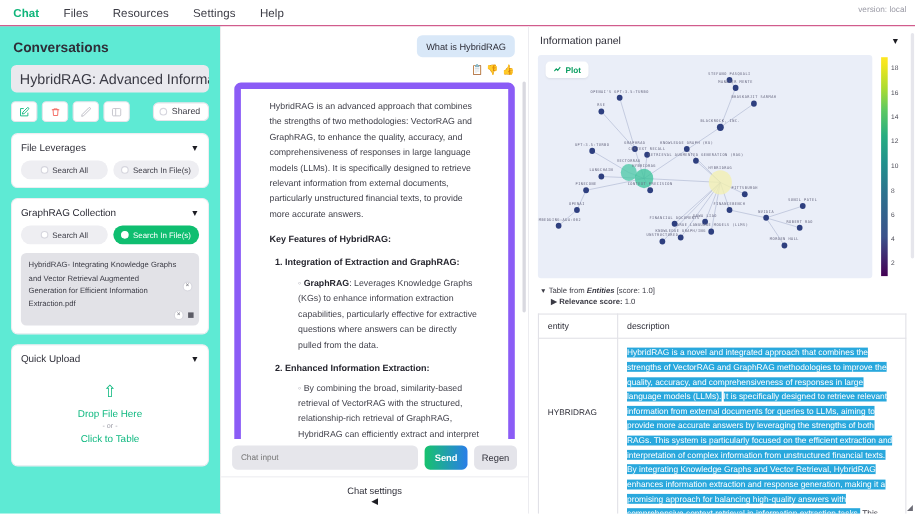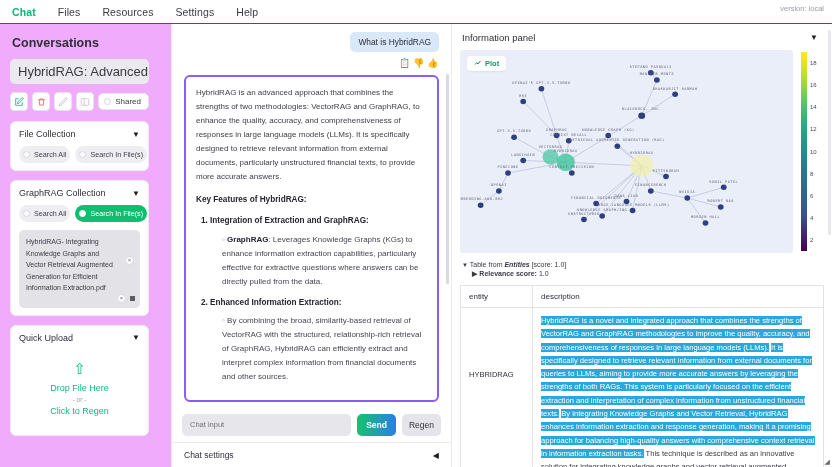--- a/index.html
+++ b/index.html
@@ -19,21 +19,21 @@
   }
   .topnav .navitem { font-size: 10.5px; color: #3b3b44; cursor: pointer; letter-spacing: .1px; }
   .topnav .navitem.active { color: #0fb57a; font-weight: 600; }
   .version {
     position: absolute; right: 8px; top: 4px;
     font-size: 7.5px; color: #9a9aa5;
   }
 
   
   .cols { display: flex; height: 443px; }
-  .sidebar { width: 172px; background: #f0abfc; padding: 8px 22px 0 10px;
+  .sidebar { width: 201px; background: #5eead4; padding: 8px 10px 0 10px;
              border-right: 1px solid #ececed; overflow: hidden; position: relative; }
   .chatcol { width: 280px; background: #ffffff; position: relative;
              border-right: 1px solid #ececf0; display: flex; flex-direction: column; }
   .infocol { flex: 1; background: #ffffff; padding: 6px 8px 0 8px; position: relative; overflow: hidden; }
 
   
   .conv-title { font-size: 12.5px; color: #2e2e38; font-weight: 600; margin: 4px 0 9px 2px; }
   .conv-chip {
     background: #e9e9ee; border-radius: 5px; padding: 5px 8px;
     font-size: 13px; color: #3a3a44; white-space: nowrap; overflow: hidden;
@@ -91,21 +91,21 @@
   
   .chatscroll { flex: 1; padding: 8px 12px 0 12px; overflow: hidden; position: relative; }
   .user-row { display: flex; justify-content: flex-end; }
   .user-bubble {
     background: #d9e8f8; color: #2c2c36; font-size: 8.4px;
     border-radius: 5px; padding: 5px 8px; text-align: center;
   }
   .fb-row { display: flex; justify-content: flex-end; gap: 3px; margin-top: 6px; margin-bottom: 7px; }
   .fb-ico { color: #8b8b96; font-size: 9px; cursor: pointer; }
   .ans-card {
-    border: 2px solid #8b5cf6; border-radius: 6px; padding: 9px 10px;
+    border: 6px solid #8b5cf6; border-radius: 6px; padding: 9px 26px;
     font-size: 8px; line-height: 1.75; color: #40404a;
   }
   .ans-card p { margin-bottom: 9px; }
   .ans-h { font-weight: 700; color: #25252e; font-size: 8.2px; margin: 2px 0 7px 0; }
   .ol { margin: 0 0 0 14px; }
   .ol > li { font-weight: 700; color: #25252e; font-size: 8.2px; margin-bottom: 6px; }
   .sub { font-weight: 400; color: #44444e; margin: 4px 0 7px 12px; font-size: 8px; }
   .sub .b { font-weight: 700; color: #25252e; }
   .hollow { color: #9a9aa5; }
 
@@ -125,21 +125,21 @@
     color: #fff; font-size: 8.5px; font-weight: 600; border: none;
     border-radius: 5px; padding: 6px 9px; cursor: pointer; height: 22px;
   }
   .regen-btn {
     background: #e4e4ea; color: #33333c; font-size: 8.5px; border: none;
     border-radius: 5px; padding: 6px 7px; cursor: pointer; height: 22px;
   }
   .chat-settings {
     border-top: 1px solid #ededf1; padding: 7px 12px;
     display: flex; align-items: center; justify-content: space-between;
-    font-size: 8.5px; color: #2e2e38; cursor: pointer;
+    font-size: 8.5px; color: #2e2e38; cursor: pointer; flex-direction: column;
   }
   .tri-left { font-size: 8px; color: #1c1c22; }
 
   
   .info-head {
     display: flex; align-items: center; justify-content: space-between;
     padding: 2px 6px 7px 2px;
     text-align: right;
   }
   .info-title { font-size: 9.5px; color: #2e2e38; }
@@ -236,21 +236,21 @@
           </svg>
         </div>
         <div class="shared-pill">
           <span class="radio-dot"></span>
           <span>Shared</span>
         </div>
       </div>
 
       <div class="card">
         <div class="card-head">
-          <span class="card-title">File Collection</span>
+          <span class="card-title">File Leverages</span>
           <span class="caret">▼</span>
         </div>
         <div class="seg-row">
           <div class="seg">
             <span class="radio-dot"></span>
             <span>Search All</span>
           </div>
           <div class="seg">
             <span class="radio-dot"></span>
             <span>Search In File(s)</span>
@@ -283,21 +283,21 @@
 
       <div class="card">
         <div class="card-head">
           <span class="card-title">Quick Upload</span>
           <span class="caret">▼</span>
         </div>
         <div class="upload-area">
           <div class="upload-arrow">⇧</div>
           <div class="upload-main">Drop File Here</div>
           <div class="upload-or">- or -</div>
-          <div class="upload-link">Click to Regen</div>
+          <div class="upload-link">Click to Table</div>
         </div>
       </div>
     </div>
 
     <div class="chatcol">
       <div class="chatscroll">
         <div class="user-row">
           <div class="user-bubble">What is HybridRAG</div>
         </div>
         <div class="fb-row">

